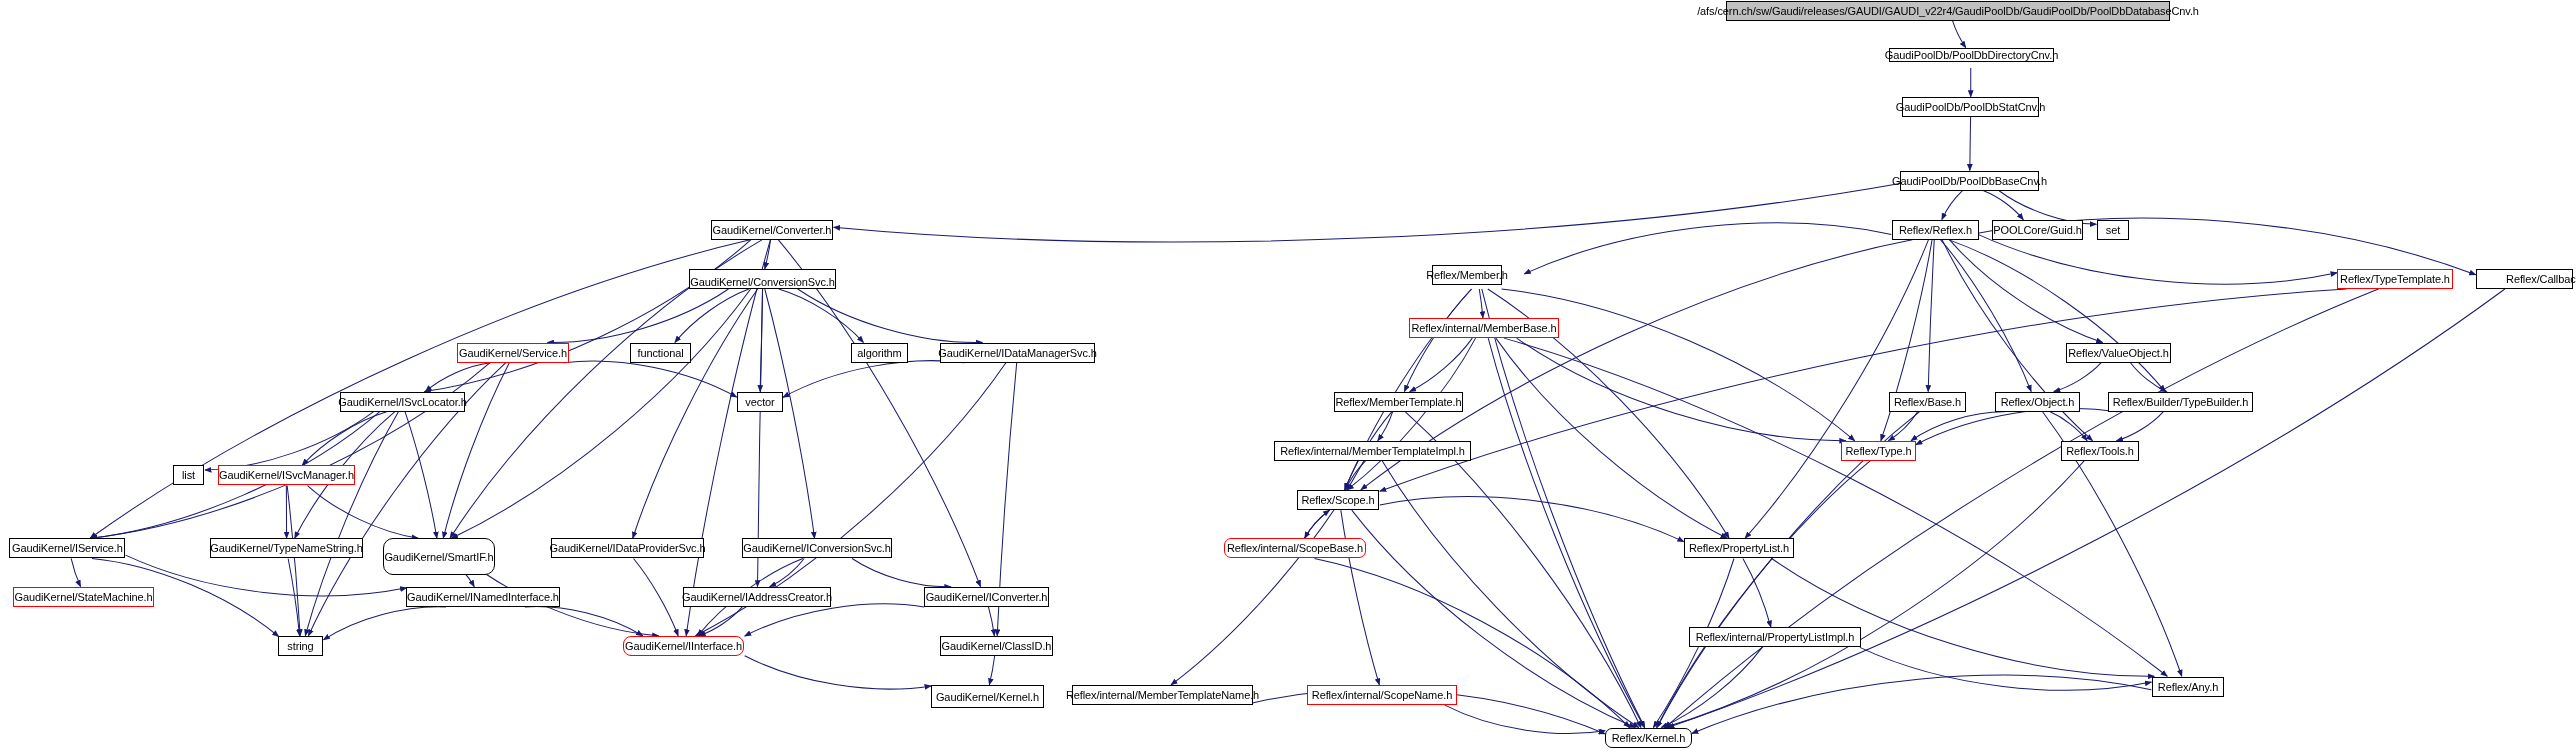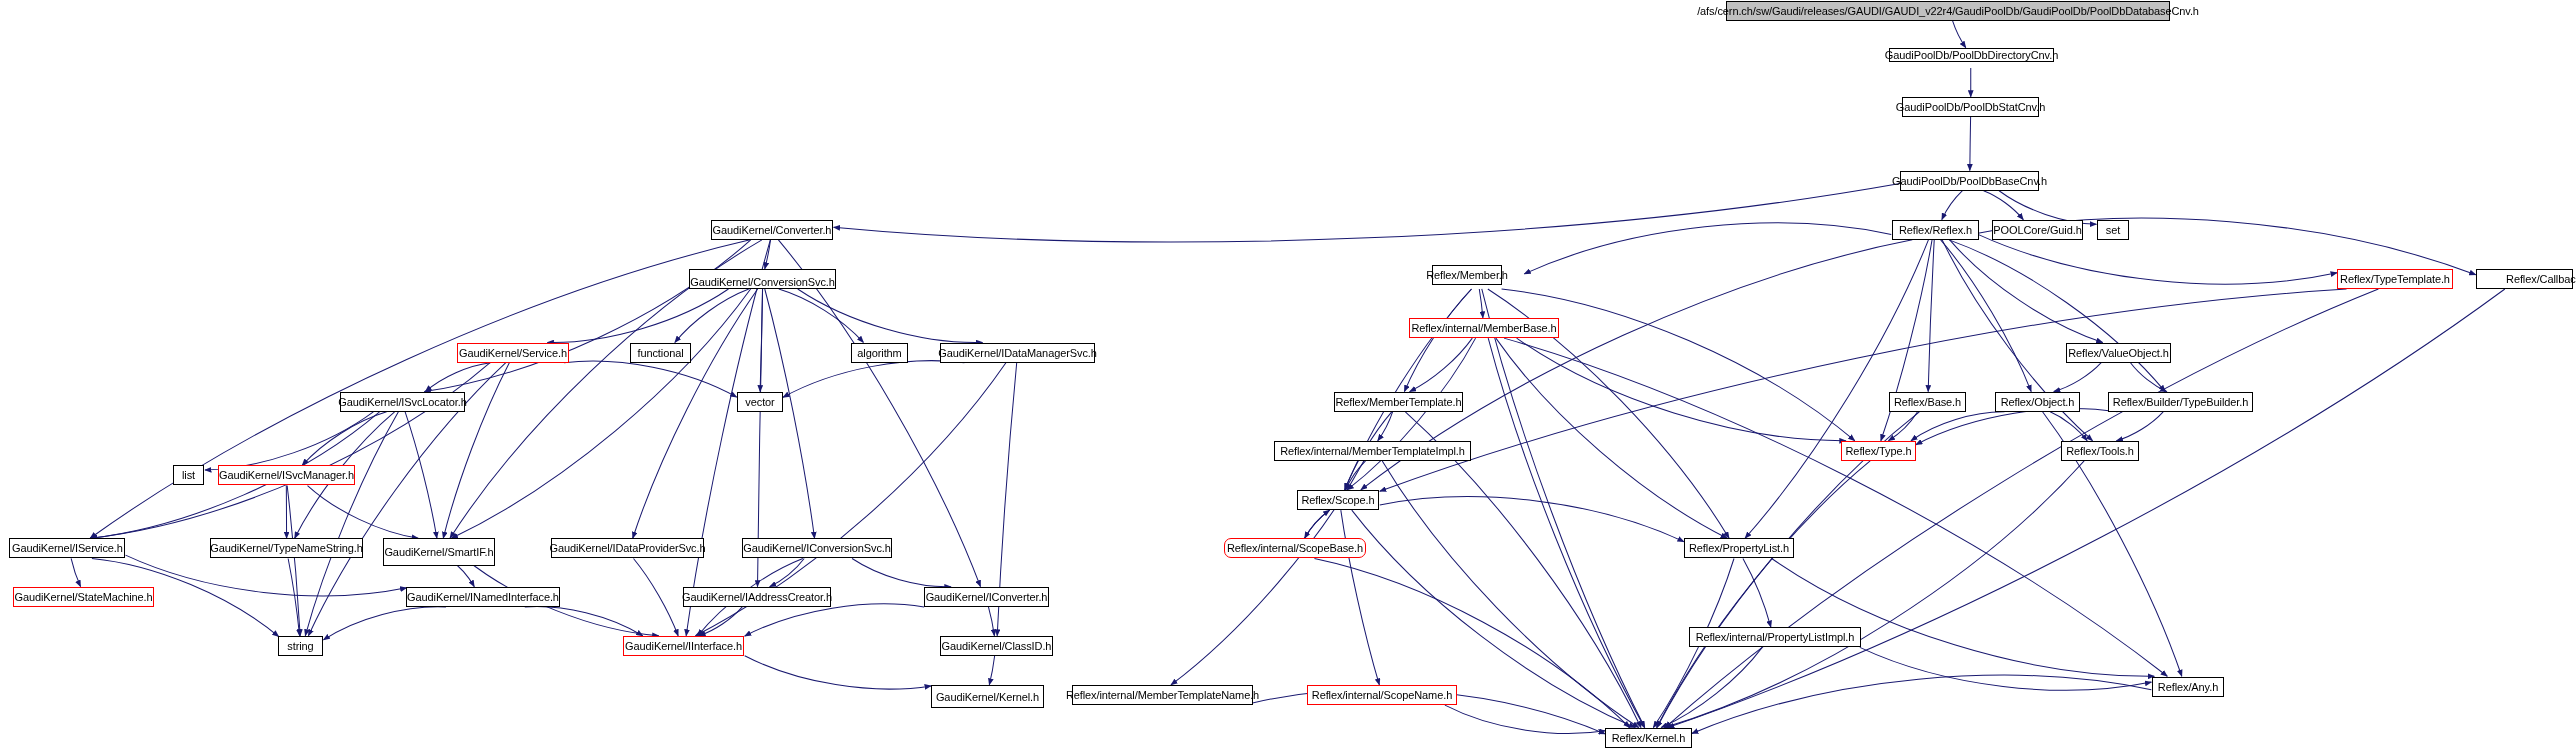--- a/index.html
+++ b/index.html
@@ -181,21 +181,21 @@
       </div>
       <div class="node red" style="left: 218px; top: 465px; width: 137px; height: 20px;">
         <span>GaudiKernel/ISvcManager.h</span>
       </div>
       <div class="node" style="left: 9.4px; top: 538px; width: 116px; height: 20px;">
         <span>GaudiKernel/IService.h</span>
       </div>
       <div class="node" style="left: 210px; top: 538px; width: 153px; height: 20px;">
         <span>GaudiKernel/TypeNameString.h</span>
       </div>
-      <div class="node" style="left: 383px; top: 538px; width: 112px; height: 28px;">
+      <div class="node" style="left: 383px; top: 538px; width: 112px; height: 37px; border-radius: 10px;">
         <span>GaudiKernel/SmartIF.h</span>
       </div>
       <div class="node" style="left: 551px; top: 538px; width: 153px; height: 20px;">
         <span>GaudiKernel/IDataProviderSvc.h</span>
       </div>
       <div class="node" style="left: 742px; top: 538px; width: 150px; height: 20px;">
         <span>GaudiKernel/IConversionSvc.h</span>
       </div>
       <div class="node red" style="left: 13px; top: 587px; width: 141px; height: 20px;">
         <span>GaudiKernel/StateMachine.h</span>
@@ -205,21 +205,21 @@
       </div>
       <div class="node" style="left: 683px; top: 587px; width: 148px; height: 20px;">
         <span>GaudiKernel/IAddressCreator.h</span>
       </div>
       <div class="node" style="left: 924px; top: 587px; width: 125px; height: 20px;">
         <span>GaudiKernel/IConverter.h</span>
       </div>
       <div class="node" style="left: 278px; top: 636px; width: 45px; height: 20px;">
         <span>string</span>
       </div>
-      <div class="node red" style="left: 623px; top: 636px; width: 121px; height: 20px;">
+      <div class="node red" style="left: 623px; top: 636px; width: 121px; height: 20px; border-radius: 8px;">
         <span>GaudiKernel/IInterface.h</span>
       </div>
       <div class="node" style="left: 940px; top: 636px; width: 113px; height: 20px;">
         <span>GaudiKernel/ClassID.h</span>
       </div>
       <div class="node" style="left: 931px; top: 685px; width: 113px; height: 23px;">
         <span>GaudiKernel/Kernel.h</span>
       </div>
       <div class="node" style="left: 1892px; top: 220px; width: 87px; height: 20px;">
         <span>Reflex/Reflex.h</span>
@@ -280,18 +280,18 @@
       </div>
       <div class="node" style="left: 2152px; top: 677px; width: 72px; height: 20px;">
         <span>Reflex/Any.h</span>
       </div>
       <div class="node" style="left: 1072px; top: 685px; width: 181px; height: 20px;">
         <span>Reflex/internal/MemberTemplateName.h</span>
       </div>
       <div class="node red" style="left: 1307px; top: 685px; width: 150px; height: 20px;">
         <span>Reflex/internal/ScopeName.h</span>
       </div>
-      <div class="node" style="left: 1605px; top: 728px; width: 87px; height: 20px;">
+      <div class="node" style="left: 1605px; top: 728px; width: 87px; height: 20px; border-radius: 7px;">
         <span>Reflex/Kernel.h</span>
       </div>
     </div>
 </div>
 
 
 </body></html>

